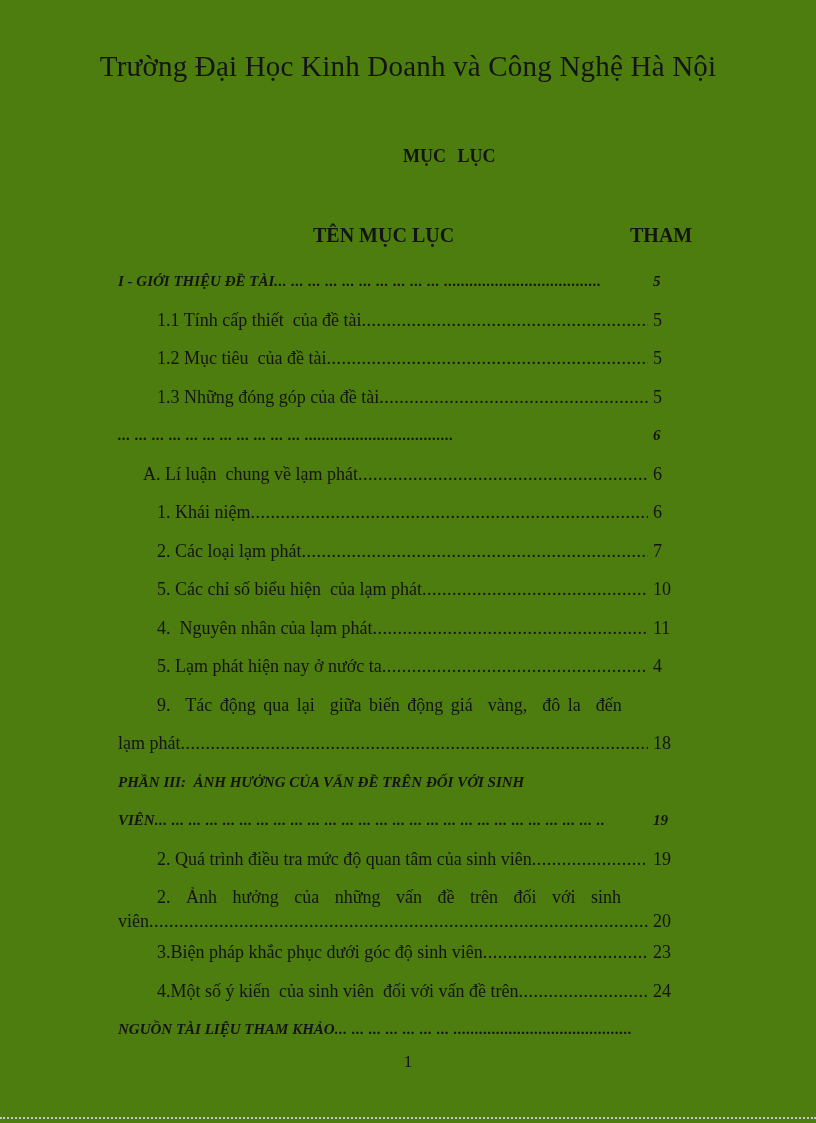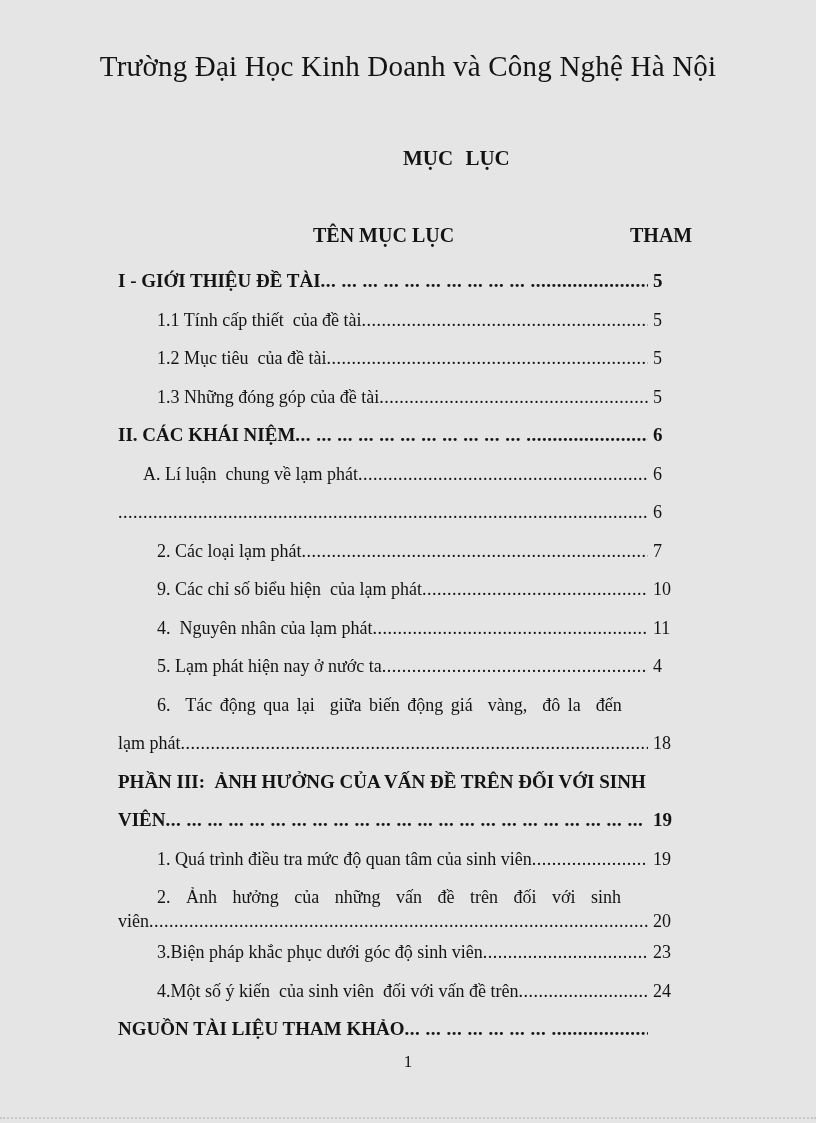--- a/index.html
+++ b/index.html
@@ -1,33 +1,33 @@
 <!DOCTYPE html>
 <html><head>
 <meta charset="utf-8">
 <style>
   html,body{margin:0;padding:0;background:#fff;}
   .sheet{
-    position:relative;width:816px;height:1123px;background:#e5e5e5;
+    position:relative;width:816px;height:1123px;background:#4d7c0f;
     font-family:"Liberation Serif","DejaVu Serif",serif;color:#141414;
     overflow:hidden;margin:0 auto;
   }
   .uni-title{position:absolute;top:50px;left:0;width:100%;text-align:center;
     font-size:29px;letter-spacing:.2px;white-space:pre;}
-  .doc-title{position:absolute;top:146px;left:403px;font-size:21px;font-weight:bold;
+  .doc-title{position:absolute;top:146px;left:403px;font-size:18px;font-weight:bold;
     word-spacing:7px;white-space:pre;}
   .col-head{position:absolute;top:224px;left:0;width:100%;height:26px;font-size:20px;font-weight:bold;padding-left:36px;}
   .col-name{position:absolute;left:313px;white-space:pre;}
   .col-page{position:absolute;left:630px;white-space:pre;}
   .toc{position:absolute;left:118px;top:262px;width:592px;}
   .row{display:flex;height:38.5px;line-height:38.5px;font-size:18px;}
   .row .lbl{flex:0 0 auto;white-space:pre;}
   .row .dots{flex:1 1 auto;overflow:hidden;white-space:pre;letter-spacing:.5px;}
   .row .pg{flex:0 0 62px;box-sizing:border-box;padding-left:5px;white-space:pre;}
-  .lvl-section{font-weight:bold;font-size:19px;}
+  .lvl-section{font-weight:bold;font-style:italic;font-size:15px;}
   .lvl-sub1 .lbl{padding-left:25px;}
   .lvl-sub2 .lbl{padding-left:39px;}
   .v-wide .lbl{word-spacing:3px;}
   .v-spread .lbl{word-spacing:11px;}
   .v-tight{height:24px;line-height:24px;margin-top:-7.5px;}
   .footer{position:absolute;top:1052px;left:0;width:100%;text-align:center;font-size:17px;}
   .page-break{position:absolute;left:0;right:0;bottom:4px;border-top:2px dotted #c6c6c6;}
 </style>
 </head>
 <body>
@@ -54,75 +54,75 @@
         <span class="lbl">1.2 Mục tiêu  của đề tài</span>
         <span class="dots">..............................................................................................................</span>
         <span class="pg">5</span>
       </div>
       <div class="row lvl-sub2 ">
         <span class="lbl">1.3 Những đóng góp của đề tài</span>
         <span class="dots">..............................................................................................................</span>
         <span class="pg">5</span>
       </div>
       <div class="row lvl-section ">
-        <span class="lbl">II. CÁC KHÁI NIỆM</span>
         <span class="dots">... ... ... ... ... ... ... ... ... ... ... ...................................</span>
         <span class="pg">6</span>
       </div>
       <div class="row lvl-sub1 ">
         <span class="lbl">A. Lí luận  chung về lạm phát</span>
         <span class="dots">..............................................................................................................</span>
         <span class="pg">6</span>
       </div>
       <div class="row lvl-sub2 ">
+        <span class="lbl">1. Khái niệm</span>
         <span class="dots">..............................................................................................................</span>
         <span class="pg">6</span>
       </div>
       <div class="row lvl-sub2 ">
         <span class="lbl">2. Các loại lạm phát</span>
         <span class="dots">..............................................................................................................</span>
         <span class="pg">7</span>
       </div>
       <div class="row lvl-sub2 ">
-        <span class="lbl">9. Các chỉ số biểu hiện  của lạm phát</span>
+        <span class="lbl">5. Các chỉ số biểu hiện  của lạm phát</span>
         <span class="dots">..............................................................................................................</span>
         <span class="pg">10</span>
       </div>
       <div class="row lvl-sub2 ">
         <span class="lbl">4.  Nguyên nhân của lạm phát</span>
         <span class="dots">..............................................................................................................</span>
         <span class="pg">11</span>
       </div>
       <div class="row lvl-sub2 ">
         <span class="lbl">5. Lạm phát hiện nay ở nước ta</span>
         <span class="dots">..............................................................................................................</span>
         <span class="pg">4</span>
       </div>
       <div class="row lvl-sub2 v-wide">
-        <span class="lbl">6.  Tác động qua lại  giữa biến động giá  vàng,  đô la  đến</span>
+        <span class="lbl">9.  Tác động qua lại  giữa biến động giá  vàng,  đô la  đến</span>
         <span class="dots"></span>
         <span class="pg"></span>
       </div>
       <div class="row lvl-cont ">
         <span class="lbl">lạm phát</span>
         <span class="dots">..............................................................................................................</span>
         <span class="pg">18</span>
       </div>
       <div class="row lvl-section ">
         <span class="lbl">PHẦN III:  ẢNH HƯỞNG CỦA VẤN ĐỀ TRÊN ĐỐI VỚI SINH</span>
         <span class="dots"></span>
         <span class="pg"></span>
       </div>
       <div class="row lvl-section ">
         <span class="lbl">VIÊN</span>
         <span class="dots">... ... ... ... ... ... ... ... ... ... ... ... ... ... ... ... ... ... ... ... ... ... ... ... ... ... ..</span>
         <span class="pg">19</span>
       </div>
       <div class="row lvl-sub2 ">
-        <span class="lbl">1. Quá trình điều tra mức độ quan tâm của sinh viên</span>
+        <span class="lbl">2. Quá trình điều tra mức độ quan tâm của sinh viên</span>
         <span class="dots">..............................................................................................................</span>
         <span class="pg">19</span>
       </div>
       <div class="row lvl-sub2 v-spread">
         <span class="lbl">2. Ảnh hưởng của những vấn đề trên đối với sinh</span>
         <span class="dots"></span>
         <span class="pg"></span>
       </div>
       <div class="row lvl-cont v-tight">
         <span class="lbl">viên</span>

